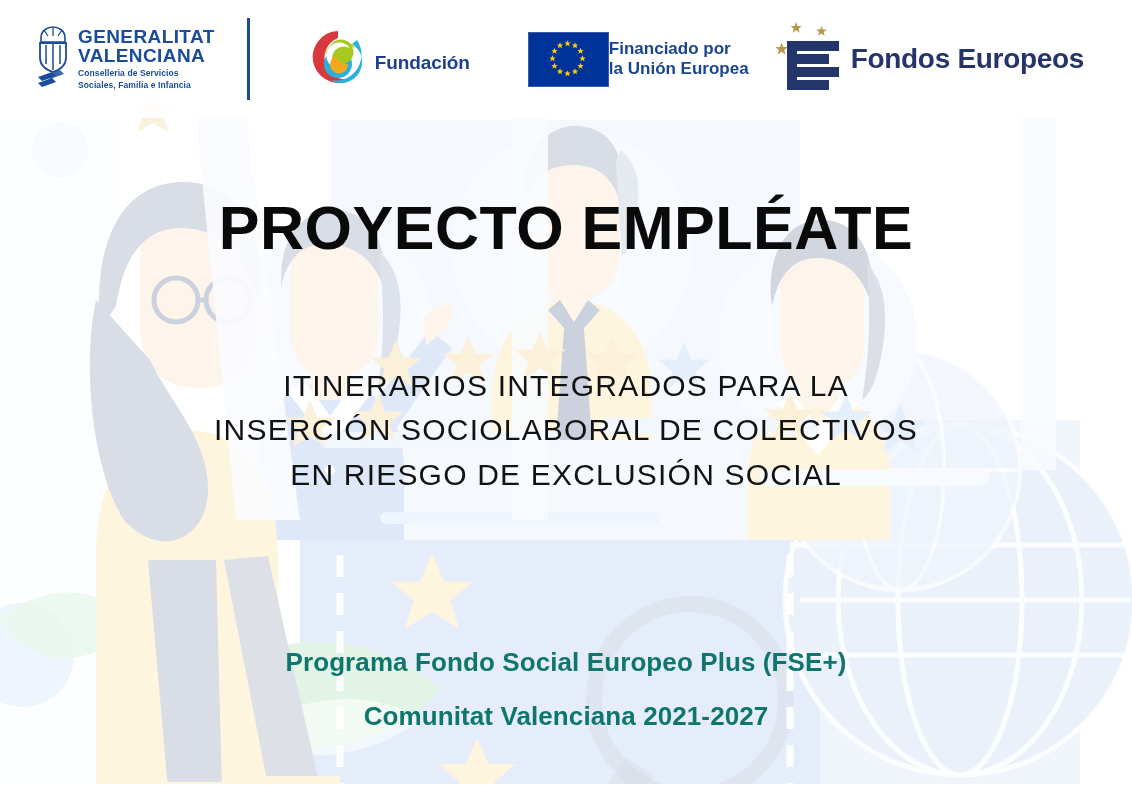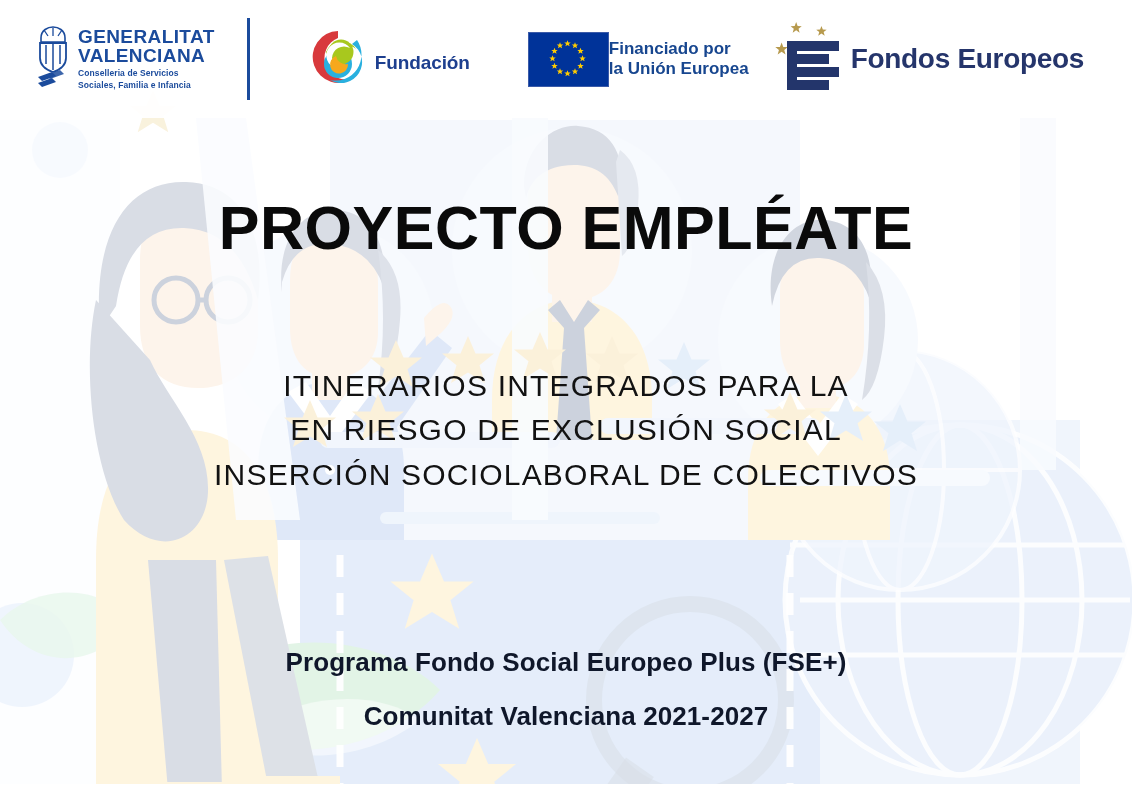--- a/index.html
+++ b/index.html
@@ -171,21 +171,21 @@
     margin: 0;
   }
   .subtitle-line { display: block; white-space: nowrap; }
 
   #program-block {
     position: absolute;
     top: 636px;
     left: 0;
     width: 1132px;
     text-align: center;
-    color: #0f172a;
+    color: #0f766e;
     font-weight: bold;
     font-size: 26px;
     line-height: 2.07;
     letter-spacing: 0.1px;
   }
   .program-line { display: block; }
 </style>
 </head>
 <body>
 
@@ -461,22 +461,22 @@
       <span id="fe-text">Fondos Europeos</span>
     </div>
   </div>
 
   <div id="content">
 
     <h1 id="main-title">PROYECTO EMPLÉATE</h1>
 
     <div id="subtitle">
       <span class="subtitle-line">ITINERARIOS INTEGRADOS PARA LA</span>
+      <span class="subtitle-line">INSERCIÓN SOCIOLABORAL DE COLECTIVOS</span>
       <span class="subtitle-line">EN RIESGO DE EXCLUSIÓN SOCIAL</span>
-      <span class="subtitle-line">INSERCIÓN SOCIOLABORAL DE COLECTIVOS</span>
     </div>
 
     <div id="program-block">
       <span class="program-line">Programa Fondo Social Europeo Plus (FSE+)</span>
       <span class="program-line">Comunitat Valenciana 2021-2027</span>
     </div>
 
   </div>
 </div>
 

